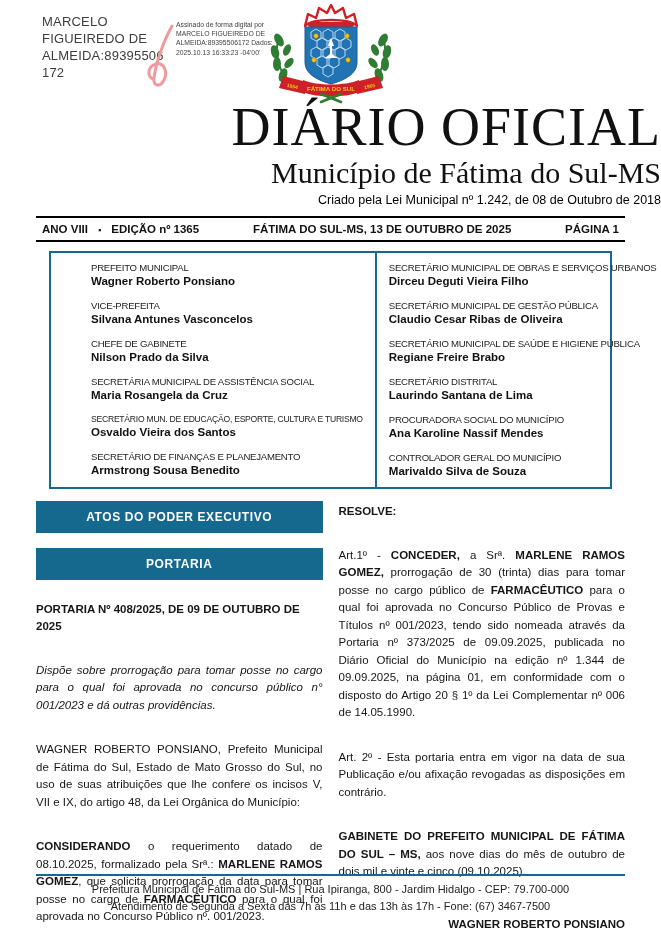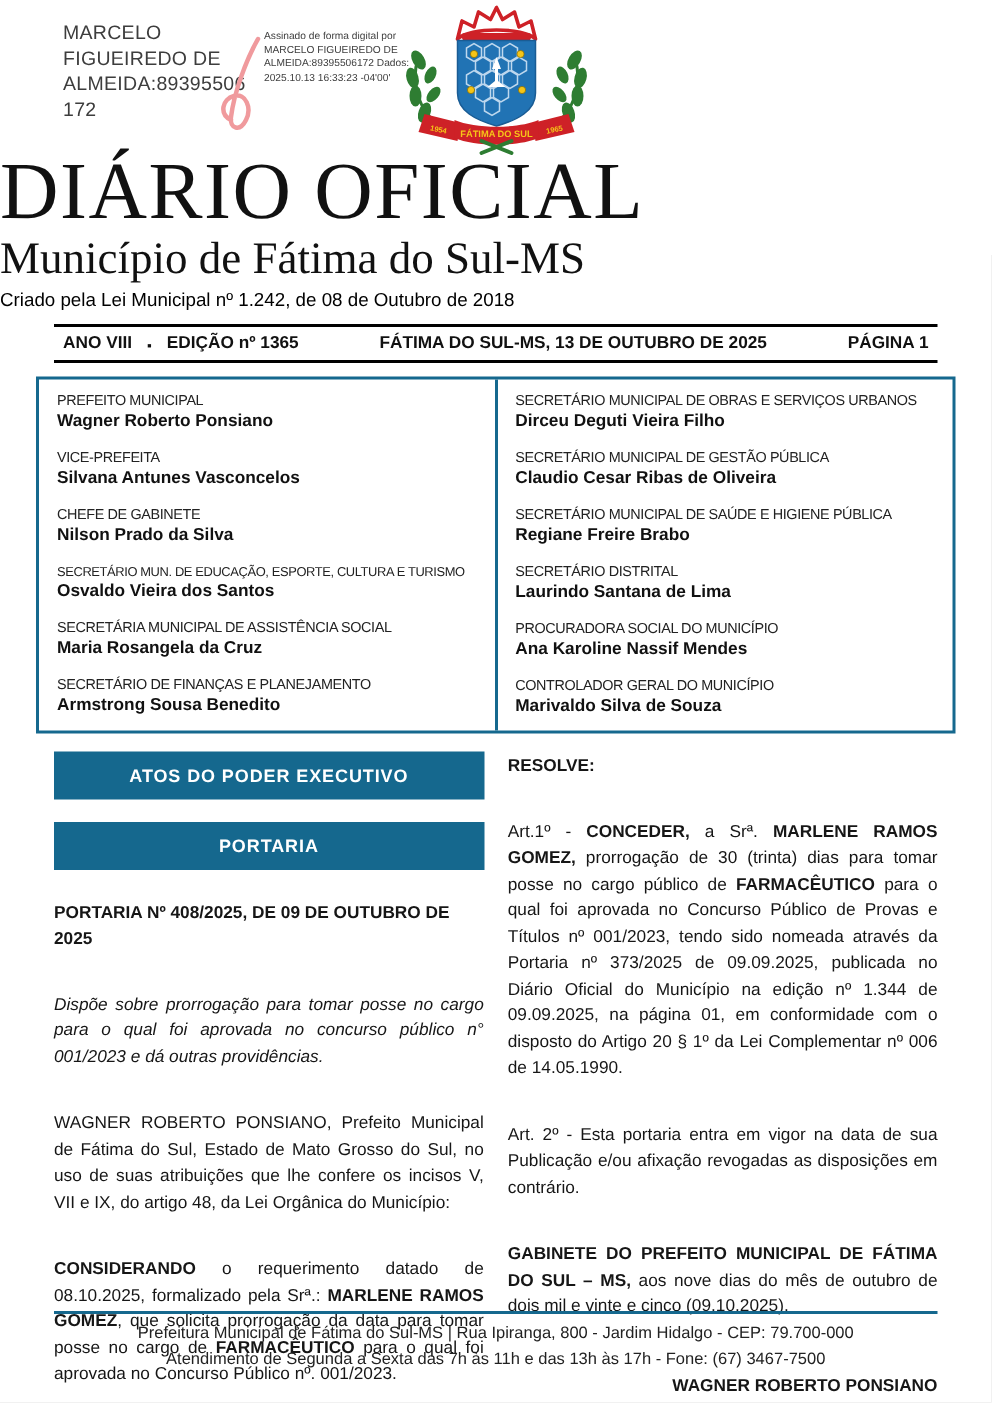--- a/index.html
+++ b/index.html
@@ -19,42 +19,42 @@
     width:124px;font-size:13px;line-height:1.3;color:#3d3d3d;
     overflow-wrap:anywhere;letter-spacing:.2px;
   }
   .sig-details{
     width:102px;font-size:6.8px;line-height:1.35;color:#404040;
     padding-top:6px;position:relative;z-index:2;
   }
   .sig-squiggle{position:absolute;left:92px;top:8px;z-index:1;}
   .crest{position:absolute;left:50%;top:0;transform:translateX(-50%);}
   
-  .masthead{text-align:left;margin-top:-4px;}
+  .masthead{text-align:right;margin-top:-4px;}
   .mast-title{
     font-family:"Liberation Serif",serif;font-size:54px;line-height:1.0;
     letter-spacing:1px;color:#111;font-weight:500;
   }
   .mast-subtitle{
     font-family:"Liberation Serif",serif;font-size:30px;line-height:1.1;
     color:#111;margin-top:2px;
   }
   .mast-tagline{font-size:12.5px;color:#000000;margin-top:4px;}
   
   .infobar{
     margin:9px 36px 0;
     border-top:2.5px solid #000;border-bottom:2.5px solid #000;
     display:flex;align-items:center;justify-content:space-between;
     font-weight:bold;font-size:11.5px;padding:5px 6px;color:#111;
   }
   .infobar-left{display:flex;align-items:flex-end;gap:10px;}
   .infobar-sep{font-size:9px;}
   
   .officials{
-    margin:9px 24px 0;border:2px solid var(--accent);display:flex;
+    margin:9px 49px 0;border:2px solid var(--accent);display:flex;padding-left:28px;
   }
   .off-col{flex:1;padding:9px 12px 6px;}
   .off-col + .off-col{border-left:2px solid var(--accent);}
   .off-entry{margin-bottom:13.5px;}
   .off-entry:last-child{margin-bottom:4px;}
   .off-role{font-size:9.6px;letter-spacing:-.25px;color:#222;white-space:nowrap;}
   .off-name{font-weight:bold;font-size:11.5px;margin-top:1.5px;color:#111;}
   
   .body-cols{display:flex;gap:16px;margin:12px 36px 0;}
   .bcol{flex:1;font-size:11.5px;line-height:1.52;text-align:justify;color:#161616;}
@@ -180,26 +180,26 @@
       </div>
       <div class="off-entry">
         <div class="off-role">VICE-PREFEITA</div>
         <div class="off-name">Silvana Antunes Vasconcelos</div>
       </div>
       <div class="off-entry">
         <div class="off-role">CHEFE DE GABINETE</div>
         <div class="off-name">Nilson Prado da Silva</div>
       </div>
       <div class="off-entry">
+        <div class="off-role">SECRETÁRIA MUNICIPAL DE ASSISTÊNCIA SOCIAL</div>
+        <div class="off-name">Maria Rosangela da Cruz</div>
+      </div>
+      <div class="off-entry">
         <div class="off-role" style="font-size:8.6px">SECRETÁRIO MUN. DE EDUCAÇÃO, ESPORTE, CULTURA E TURISMO</div>
         <div class="off-name">Osvaldo Vieira dos Santos</div>
-      </div>
-      <div class="off-entry">
-        <div class="off-role">SECRETÁRIA MUNICIPAL DE ASSISTÊNCIA SOCIAL</div>
-        <div class="off-name">Maria Rosangela da Cruz</div>
       </div>
       <div class="off-entry">
         <div class="off-role">SECRETÁRIO DE FINANÇAS E PLANEJAMENTO</div>
         <div class="off-name">Armstrong Sousa Benedito</div>
       </div>
     </div>
     <div class="off-col">
       <div class="off-entry">
         <div class="off-role">SECRETÁRIO MUNICIPAL DE OBRAS E SERVIÇOS URBANOS</div>
         <div class="off-name">Dirceu Deguti Vieira Filho</div>

